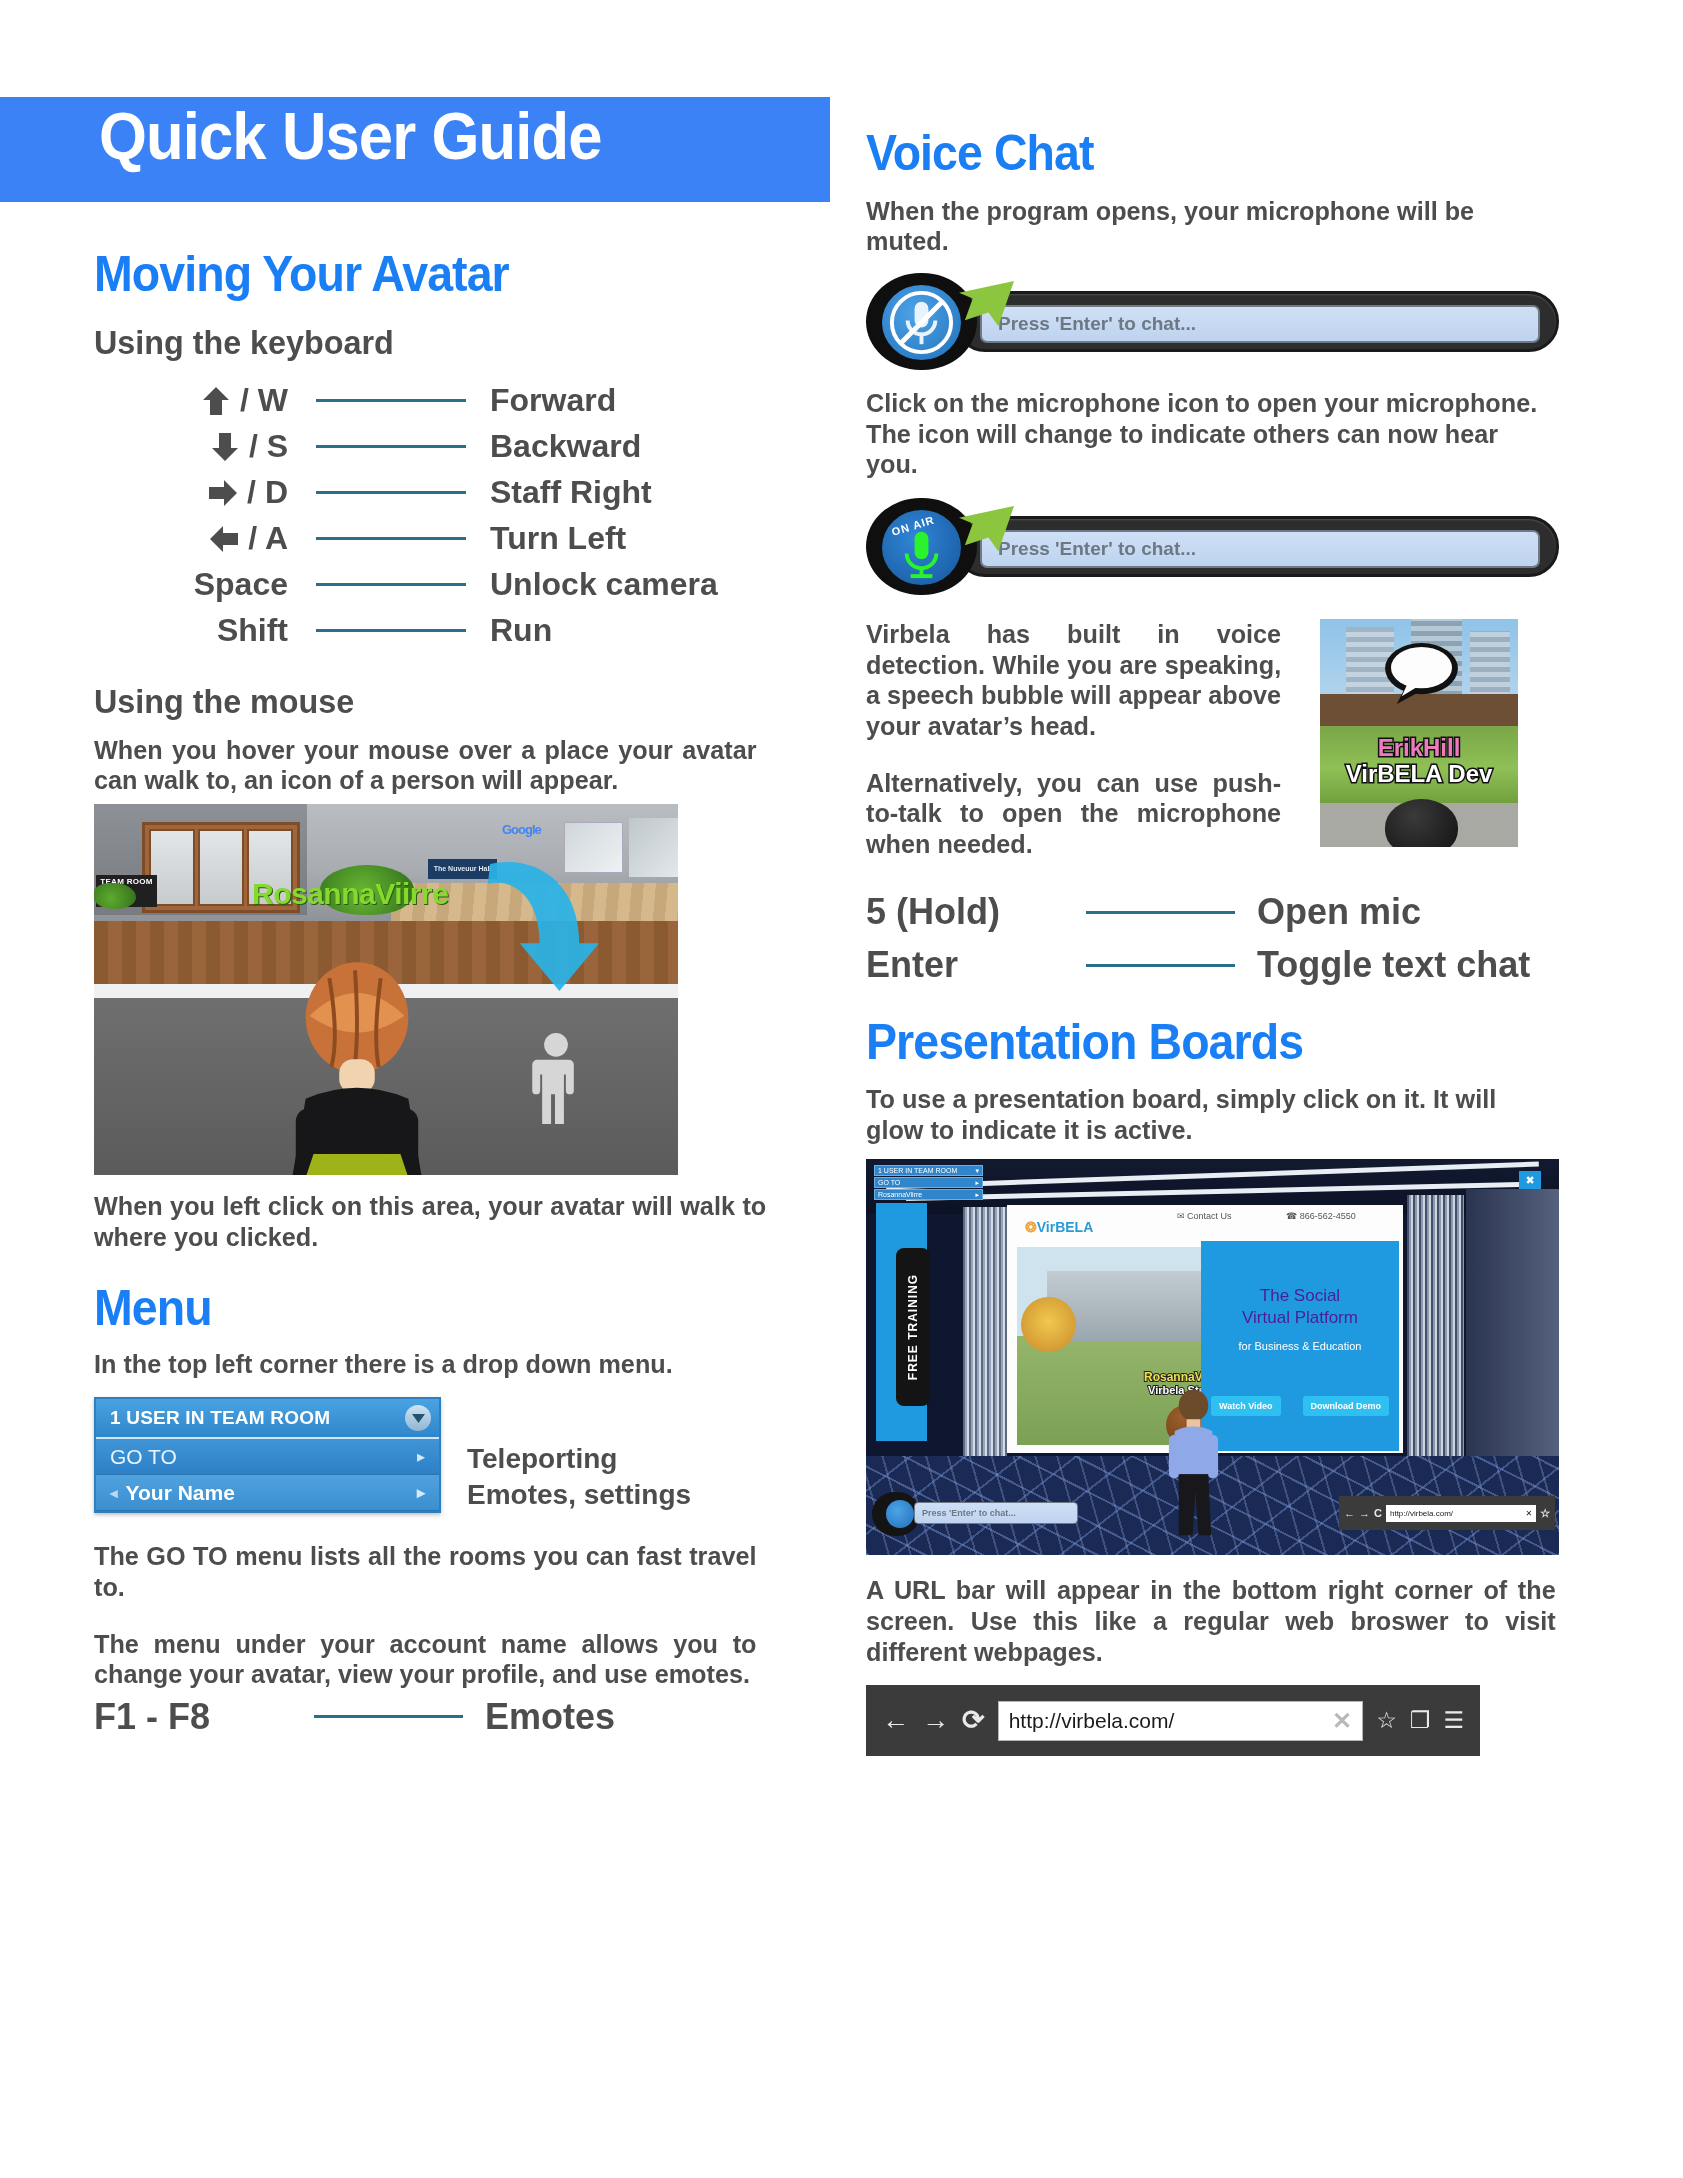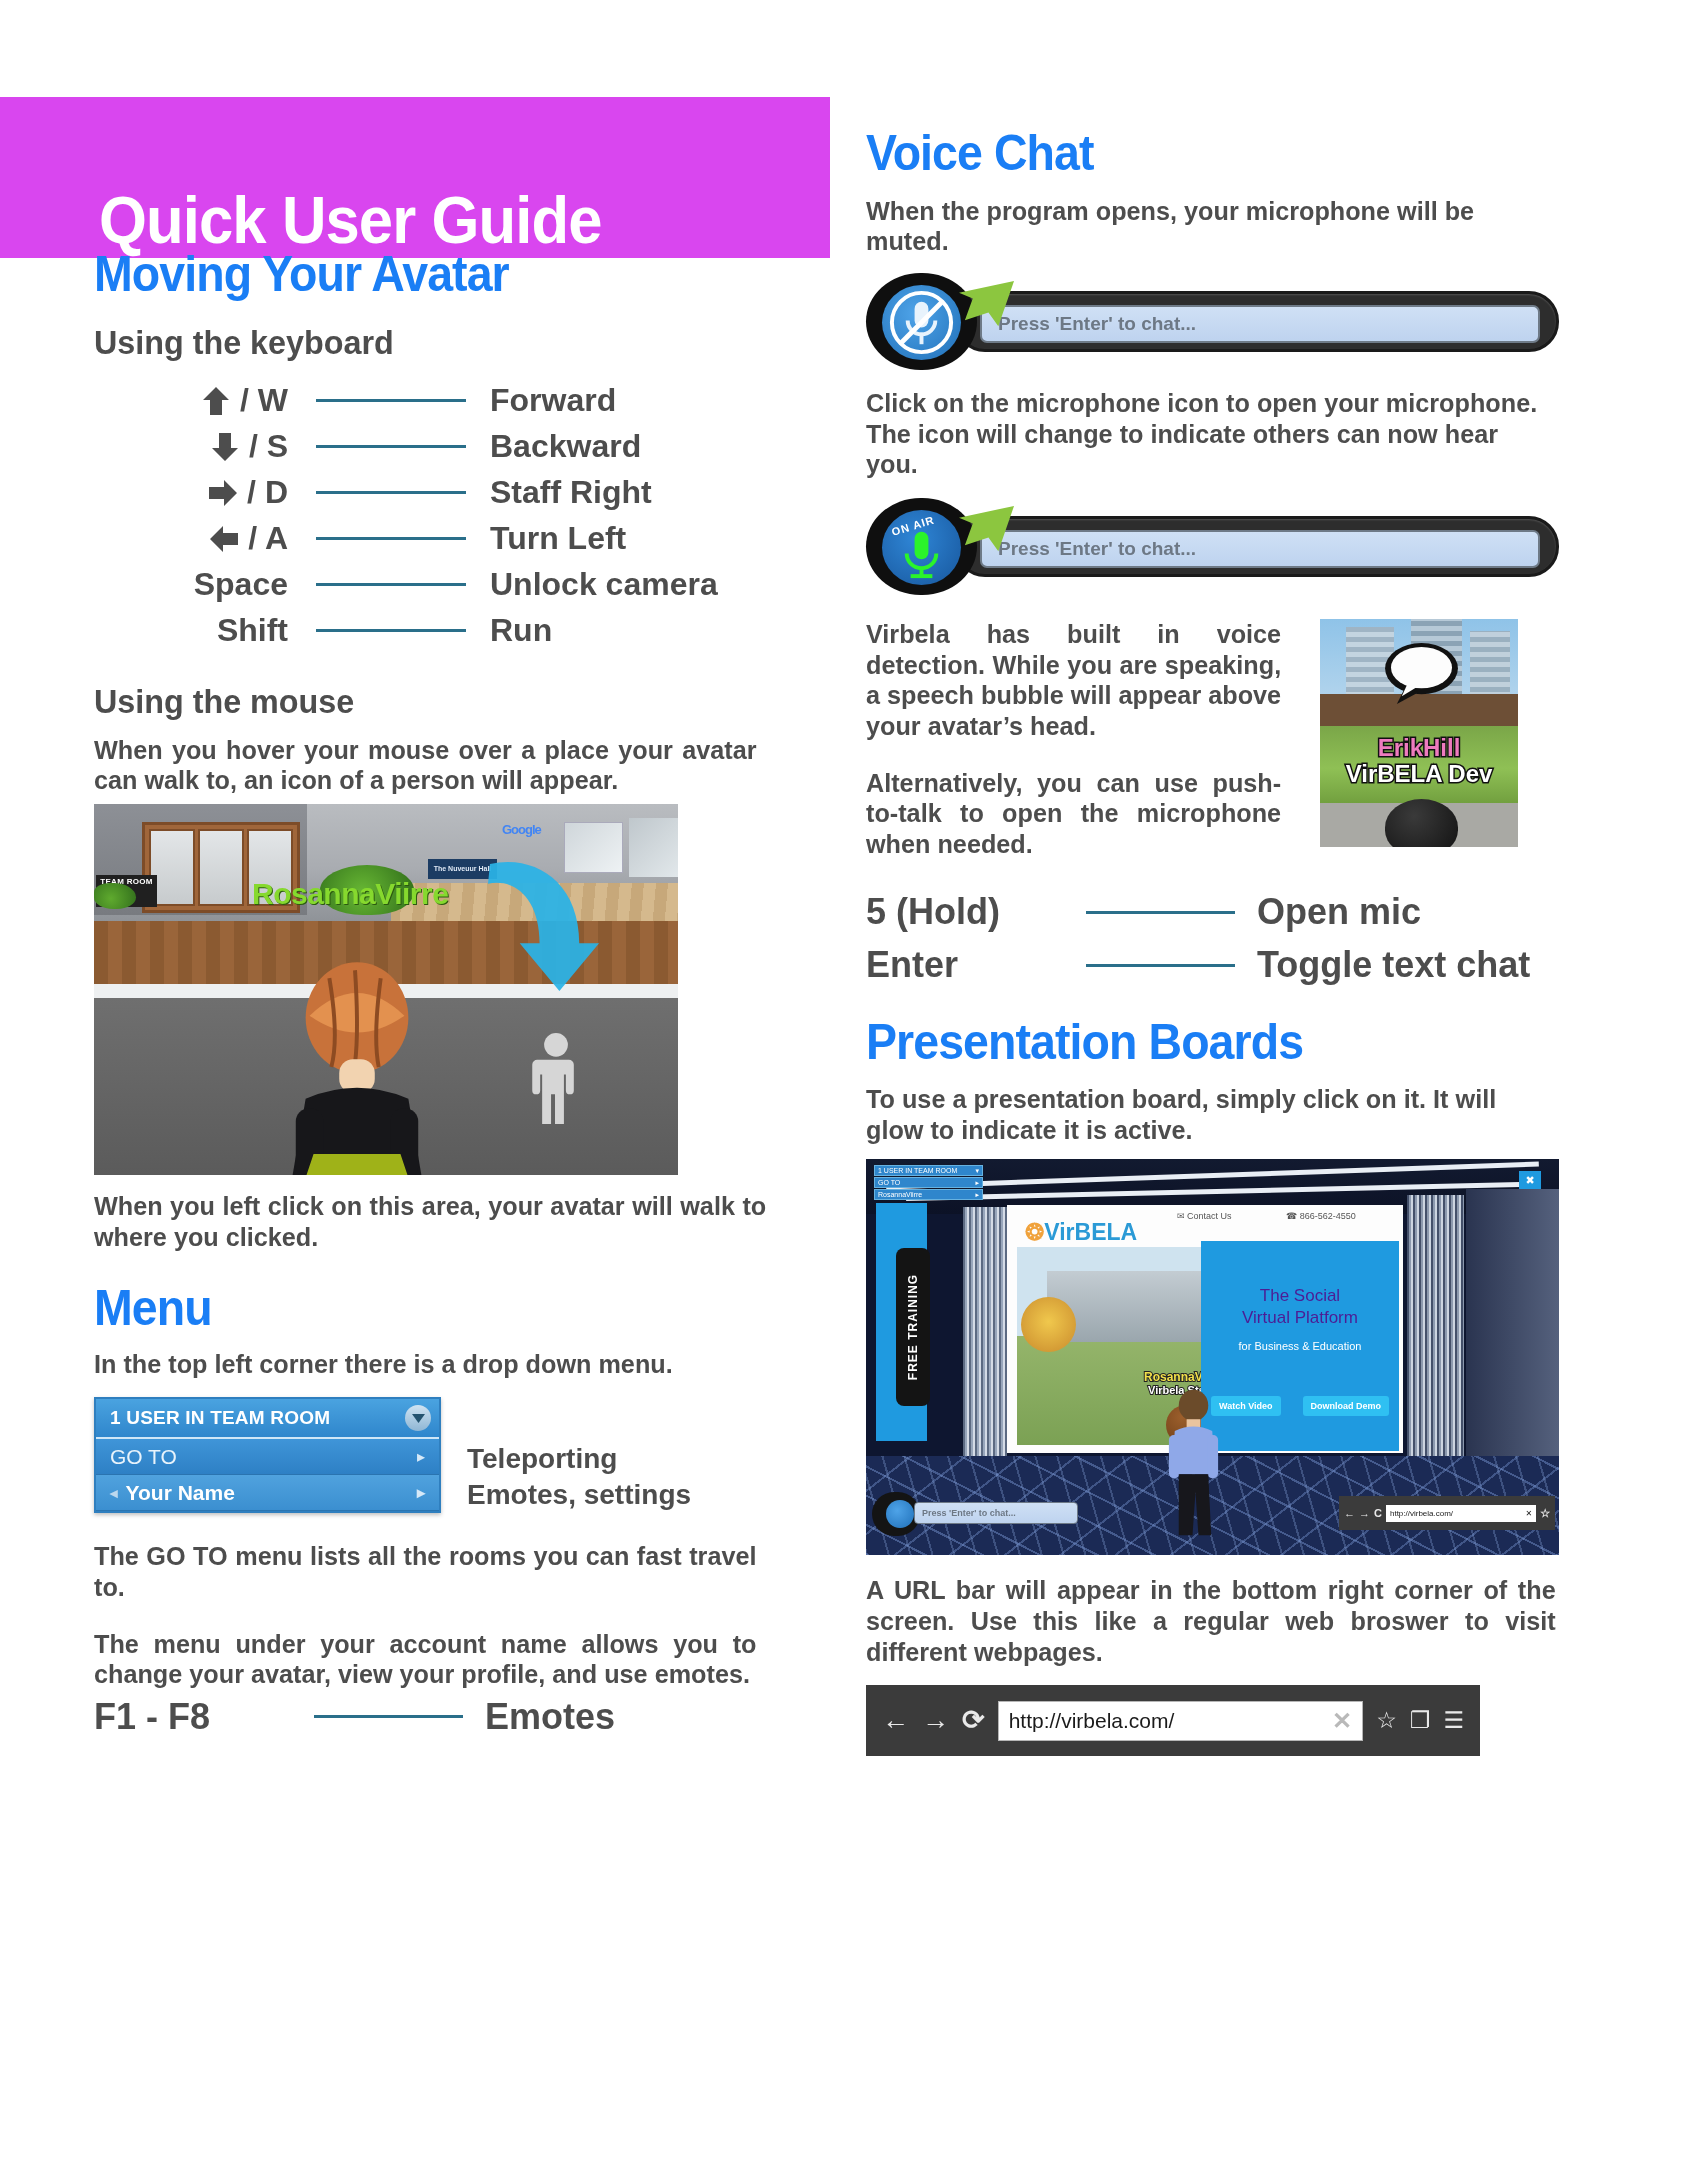--- a/index.html
+++ b/index.html
@@ -7,23 +7,23 @@
     width: 1683px; height: 2178px;
     background: #ffffff;
     font-family: "Liberation Sans", sans-serif;
     overflow: hidden;
   }
   .page { position: relative; width: 1683px; height: 2178px; }
 
   
   .banner {
     position: absolute; left: 0; top: 97px;
-    width: 830px; height: 161px;
-    background: #d946ef;
-    display: flex; align-items: flex-end;
+    width: 830px; height: 105px;
+    background: #3b82f6;
+    display: flex; align-items: flex-start;
   }
   .banner-title {
     color: #ffffff;
     font-size: 67px; font-weight: bold;
     letter-spacing: -1px;
     margin-left: 99px;
     font-stretch: condensed;
     transform: scaleX(0.92);
     transform-origin: left center;
   }
@@ -262,21 +262,21 @@
   }
   .bs-freetrain span { transform: rotate(-90deg); white-space: nowrap; }
   .bs-topmenu { position: absolute; left: 8px; top: 6px; width: 109px; }
   .bs-topmenu div { height: 11px; background: #2f86cc; border: 1px solid #67b2e0;
     color:#fff; font-size: 7px; display:flex; align-items:center; justify-content:space-between;
     padding: 0 3px; margin-bottom: 1px; }
   .bs-pillar { position: absolute; top: 48px; width: 44px; height: 249px;
     background: repeating-linear-gradient(90deg,#5c6a82 0 2px,#98a6bb 2px 4px,#d4dbe6 4px 6px); }
   .bs-page { position: absolute; left: 141px; top: 46px; width: 396px; height: 248px;
     background: #fdfdfd; }
-  .bs-logo { position: absolute; left: 18px; top: 14px; font-size: 23px; font-weight: bold; color: #2b9ad6; }
+  .bs-logo { position: absolute; left: 18px; top: 14px; font-size: 14px; font-weight: bold; color: #2b9ad6; }
   .bs-logo .mark { color: #f0a23c; }
   .bs-contact { position: absolute; left: 170px; top: 6px; font-size: 9px; color: #555; }
   .bs-phone { position: absolute; left: 279px; top: 6px; font-size: 9px; color: #555; }
   .bs-hero { position: absolute; left: 10px; top: 42px; width: 238px; height: 198px;
     background: linear-gradient(to bottom,#cfe3ef 0 45%,#95b56b 45%,#7ba154); }
   .bs-hero-bldg { position: absolute; left: 30px; top: 24px; width: 188px; height: 71px;
     background: linear-gradient(to bottom,#c3ccd2,#9aa6ad); }
   .bs-hero-tree { position: absolute; left: 4px; top: 50px; width: 55px; height: 55px;
     background: radial-gradient(circle at 50% 45%,#f0c84d,#c98a2c); border-radius: 50%; }
   .bs-hero-name { position: absolute; left: 127px; top: 123px; font-size: 12px; font-weight: bold;

